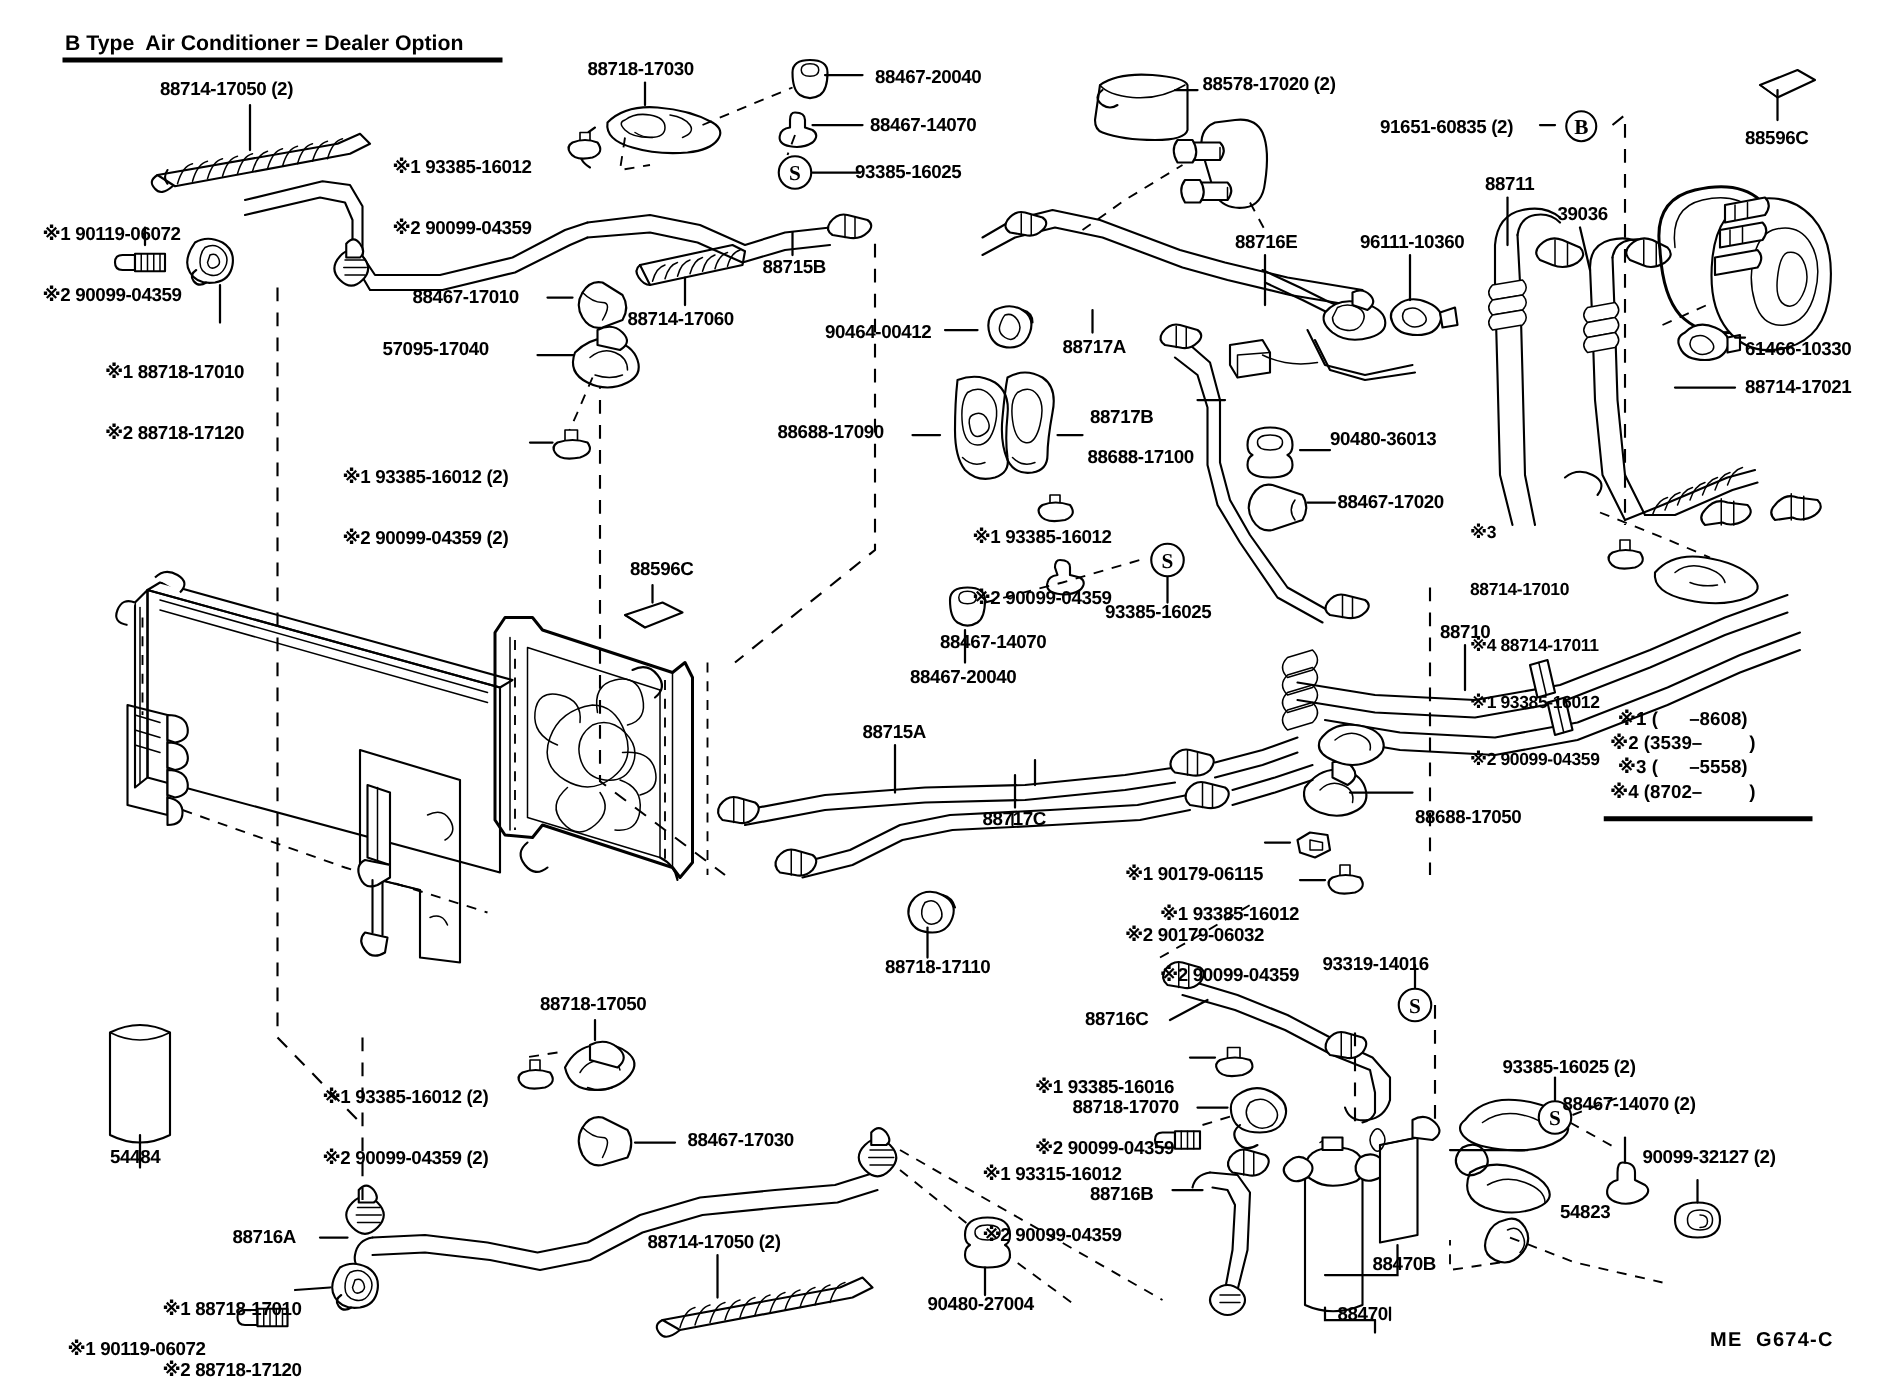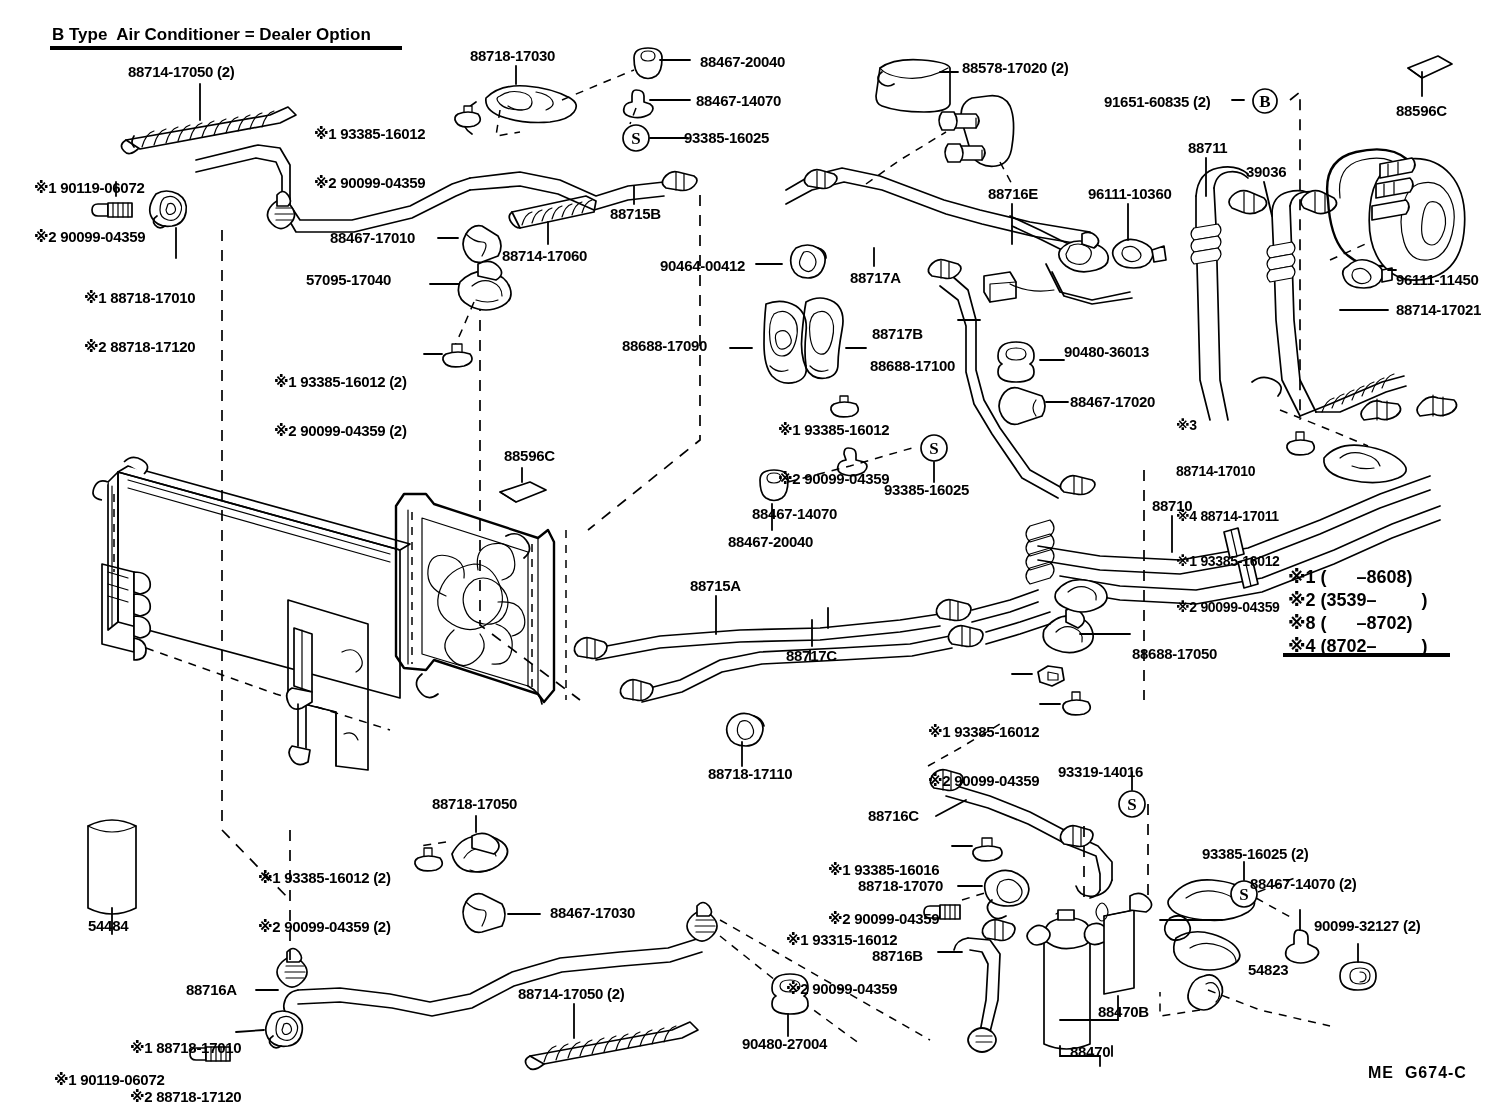--- a/index.html
+++ b/index.html
@@ -12,21 +12,21 @@
        font-size:15px;line-height:1.08;color:#000;}
   .lbl.sm{font-size:14px;}
   .lbl.title{font-size:17px;letter-spacing:0px;}
   .lbl.foot{font-size:16px;letter-spacing:1px;}
   .row{display:block;white-space:pre;}
 
   .titlebar{position:absolute;left:52px;top:26px;}
   .titleline{position:absolute;left:50px;top:46px;width:352px;height:4px;background:#000;}
 
   .legendbox{position:absolute;left:1288px;top:566px;}
-  .legendbox .row{font-size:18px;font-weight:700;line-height:1.28;}
+  .legendbox .row{font-size:15px;font-weight:700;line-height:1.28;text-align:center;}
   .legendline{position:absolute;left:1283px;top:653px;width:167px;height:4px;background:#000;}
 
   .footer{position:absolute;left:1368px;top:1064px;}
 
   svg{position:absolute;left:0;top:0;width:1512px;height:1102px;}
   .ln{fill:none;stroke:#000;stroke-width:1.7;stroke-linecap:round;stroke-linejoin:round;}
   .ln2{fill:none;stroke:#000;stroke-width:2.4;stroke-linecap:round;stroke-linejoin:round;}
   .thin{fill:none;stroke:#000;stroke-width:1.2;stroke-linecap:round;stroke-linejoin:round;}
   .dash{fill:none;stroke:#000;stroke-width:1.7;stroke-dasharray:11 9;stroke-linecap:butt;}
   .dash2{fill:none;stroke:#000;stroke-width:1.5;stroke-dasharray:8 7;stroke-linecap:butt;}
@@ -776,21 +776,21 @@
       <path class="lead" d="M1264,182 L1272,216"></path>
     </svg>
 
 <div class="lbl" style="left:988px;top:186px">88716E</div>
 <div class="lbl" style="left:1088px;top:186px">96111-10360</div>
 <svg style="pointer-events:none">
       <path class="lead" d="M1012,204 L1012,244"></path>
       <path class="lead" d="M1128,204 L1128,240"></path>
     </svg>
 
-<div class="lbl" style="left:1396px;top:272px">96111-11450</div>
+<div class="lbl" style="left:1396px;top:272px">61466-10330</div>
 <div class="lbl" style="left:1396px;top:302px">88714-17021</div>
 
 <div class="lbl" style="left:850px;top:270px">88717A</div>
 <svg style="pointer-events:none">
       <path class="lead" d="M874,248 L874,266"></path>
     </svg>
 <div class="lbl" style="left:872px;top:326px">88717B</div>
 
 <div class="lbl" style="left:660px;top:258px">90464-00412</div>
 <div class="lbl" style="left:622px;top:338px">88688-17090</div>
@@ -827,20 +827,24 @@
 
 <div class="lbl" style="left:690px;top:578px">88715A</div>
 <svg style="pointer-events:none">
       <path class="lead" d="M716,596 L716,634"></path>
     </svg>
 <div class="lbl" style="left:786px;top:648px">88717C</div>
 <svg style="pointer-events:none">
       <path class="lead" d="M812,646 L812,620"></path>
     </svg>
 
+<div class="lbl" style="left:900px;top:660px">
+  <span class="row">※1 90179-06115</span>
+  <span class="row">※2 90179-06032</span>
+</div>
 <div class="lbl" style="left:928px;top:692px">
   <span class="row">※1 93385-16012</span>
   <span class="row">※2 90099-04359</span>
 </div>
 <div class="lbl" style="left:1132px;top:646px">88688-17050</div>
 
 <div class="lbl" style="left:708px;top:766px">88718-17110</div>
 
 <div class="lbl" style="left:88px;top:918px">54484</div>
 
@@ -892,20 +896,20 @@
 <div class="lbl" style="left:1098px;top:1004px">88470B</div>
 
 <div class="lbl" style="left:1202px;top:846px">93385-16025 (2)</div>
 <div class="lbl" style="left:1250px;top:876px">88467-14070 (2)</div>
 <div class="lbl" style="left:1314px;top:918px">90099-32127 (2)</div>
 <div class="lbl" style="left:1248px;top:962px">54823</div>
 
 <div class="legendbox">
   <span class="row">※1 (      –8608)</span>
   <span class="row">※2 (3539–         )</span>
-  <span class="row">※8 (      –8702)</span>
+  <span class="row">※3 (      –5558)</span>
   <span class="row">※4 (8702–         )</span>
 </div>
 <div class="legendline"></div>
 
 <div class="lbl foot footer">ME  G674-C</div>
 
 </div>
 
 </body></html>

